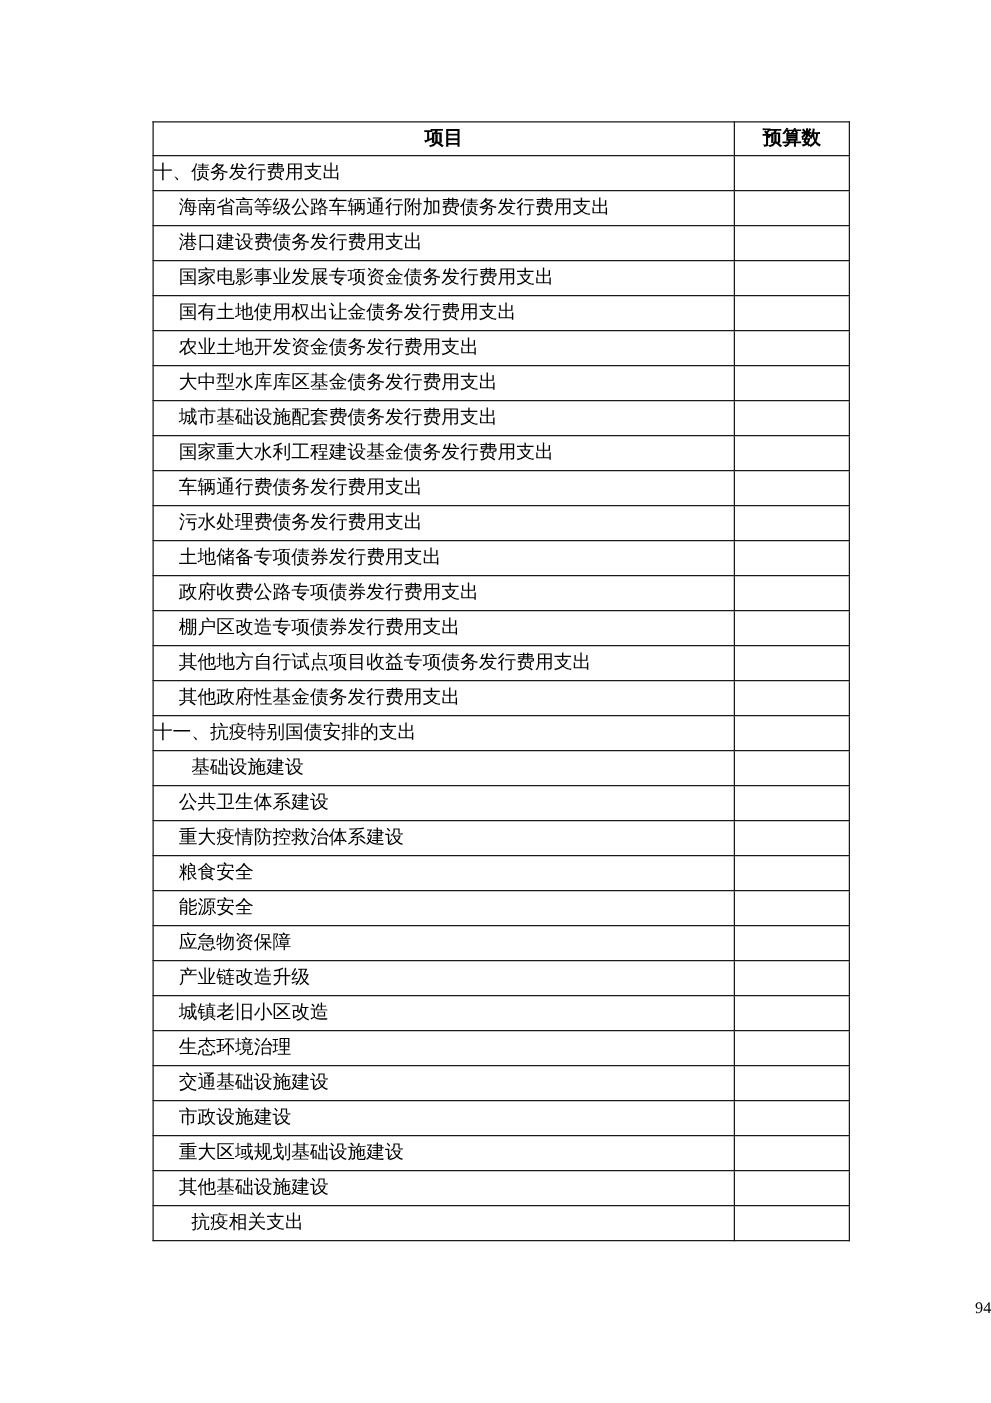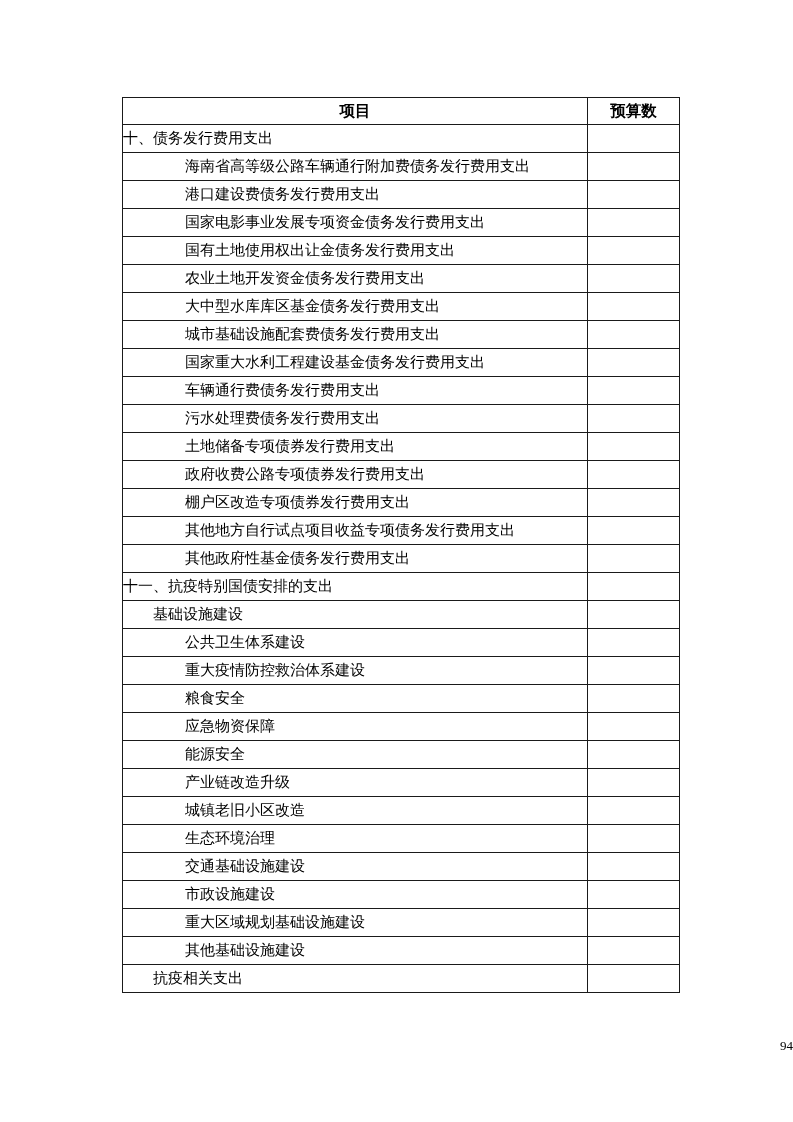--- a/index.html
+++ b/index.html
@@ -39,21 +39,21 @@
     font-size: 15.5px;
     text-align: center;
     vertical-align: middle;
   }
   table.budget-table td {
     height: 27px;
     vertical-align: middle;
   }
   td.item-cell.indent-0 { padding-left: 0; }
   td.item-cell.indent-1 { padding-left: 30px; margin-top: 44px; }
-  td.item-cell.indent-2 { padding-left: 62px; }
+  td.item-cell.indent-2 { padding-left: 20px; }
   td.budget-cell { text-align: right; padding-right: 4px; }
   .page-number {
     position: absolute;
     left: 0;
     top: 1038px;
     width: 100%;
     text-align: right;
     font-size: 13px;
   }
 </style>
@@ -152,25 +152,25 @@
         </tr>
         <tr>
           <td class="item-cell indent-2">重大疫情防控救治体系建设</td>
           <td class="budget-cell"></td>
         </tr>
         <tr>
           <td class="item-cell indent-2">粮食安全</td>
           <td class="budget-cell"></td>
         </tr>
         <tr>
+          <td class="item-cell indent-2">能源安全</td>
+          <td class="budget-cell"></td>
+        </tr>
+        <tr>
           <td class="item-cell indent-2">应急物资保障</td>
-          <td class="budget-cell"></td>
-        </tr>
-        <tr>
-          <td class="item-cell indent-2">能源安全</td>
           <td class="budget-cell"></td>
         </tr>
         <tr>
           <td class="item-cell indent-2">产业链改造升级</td>
           <td class="budget-cell"></td>
         </tr>
         <tr>
           <td class="item-cell indent-2">城镇老旧小区改造</td>
           <td class="budget-cell"></td>
         </tr>

